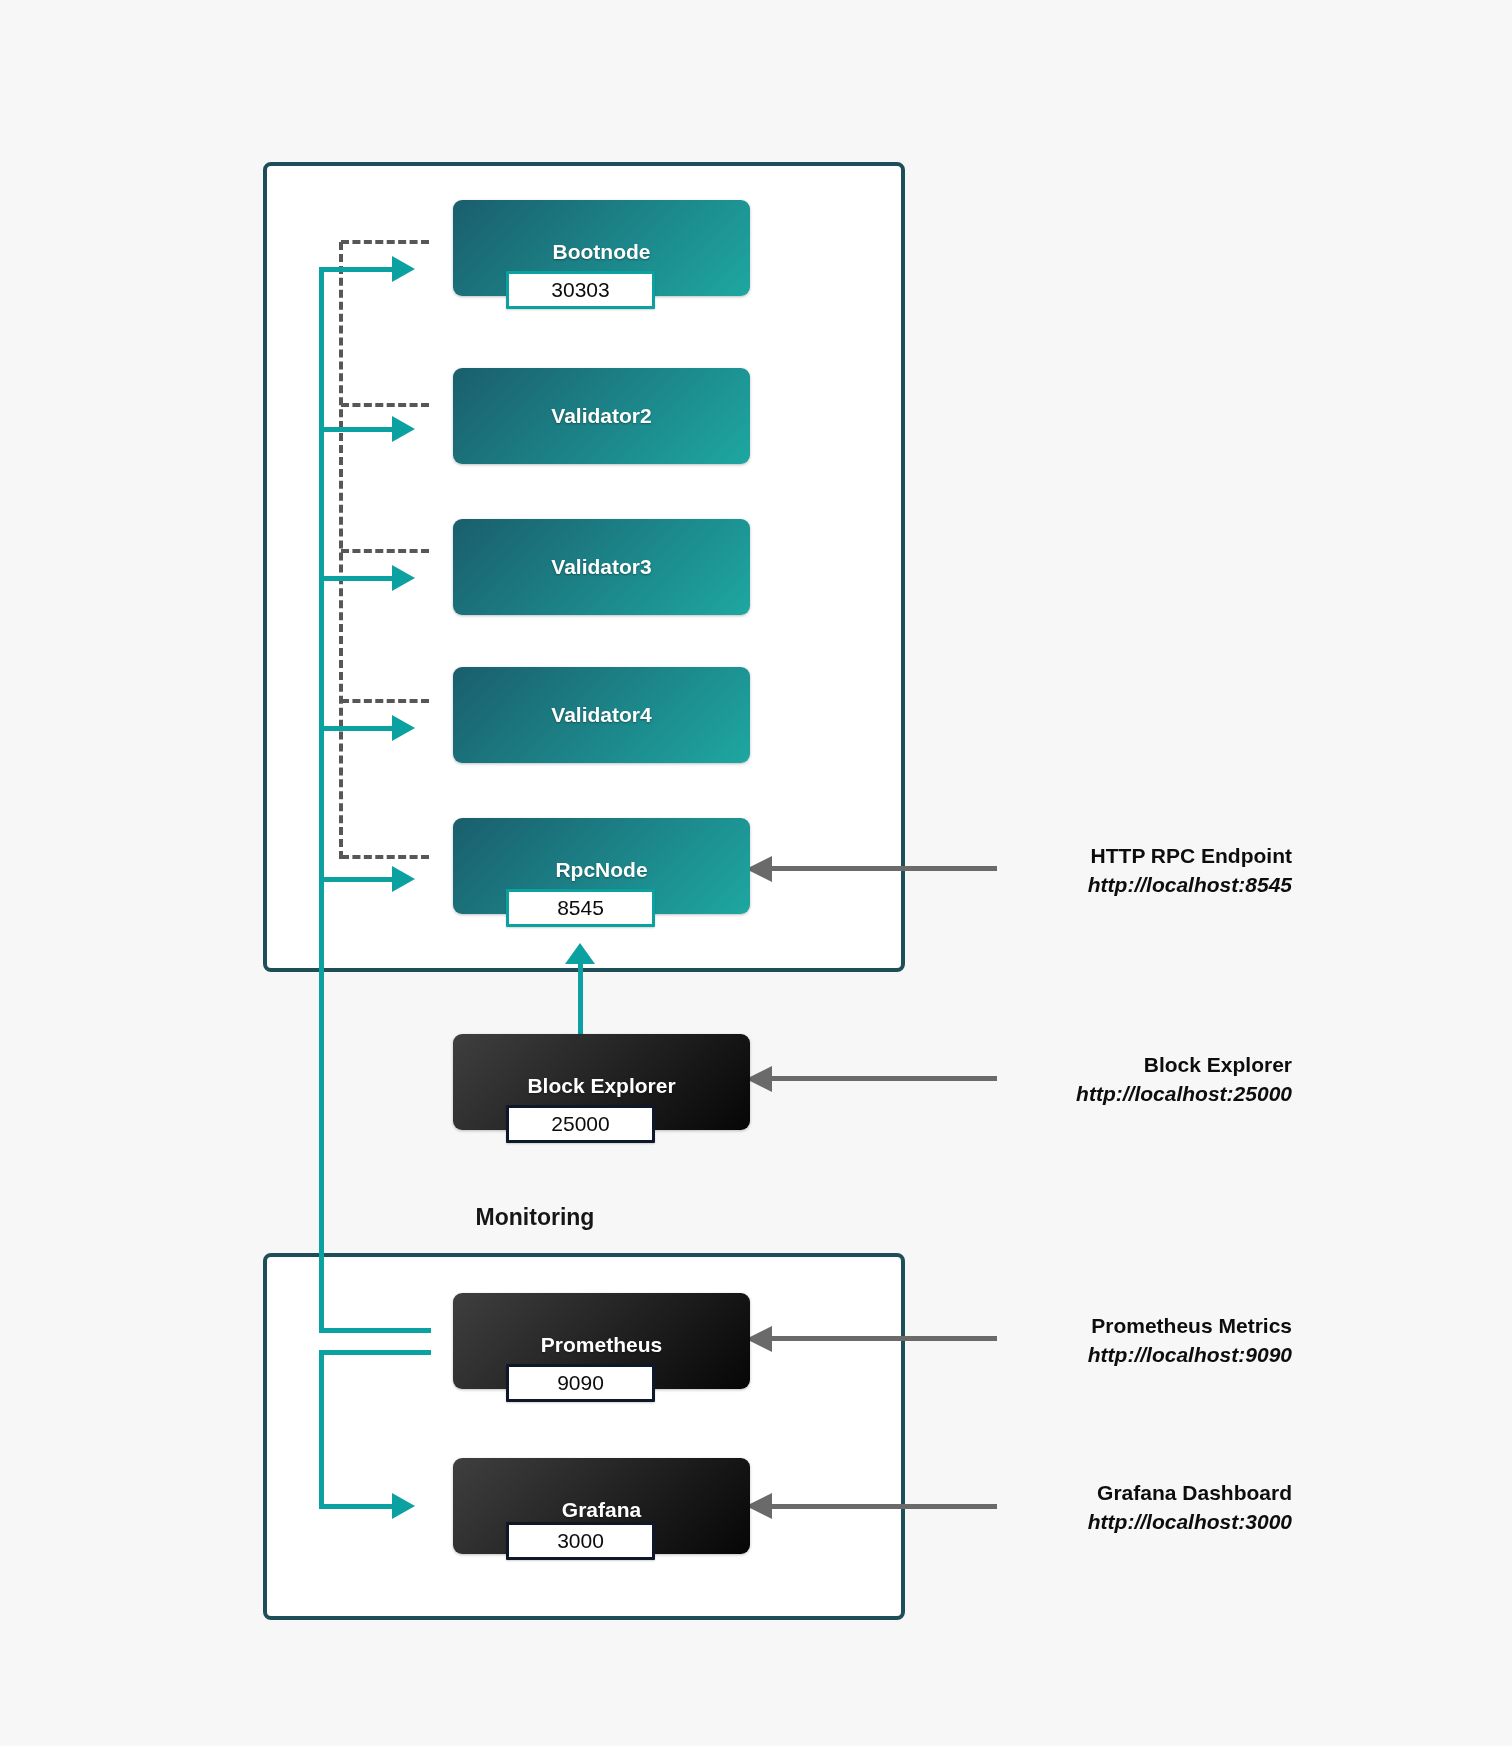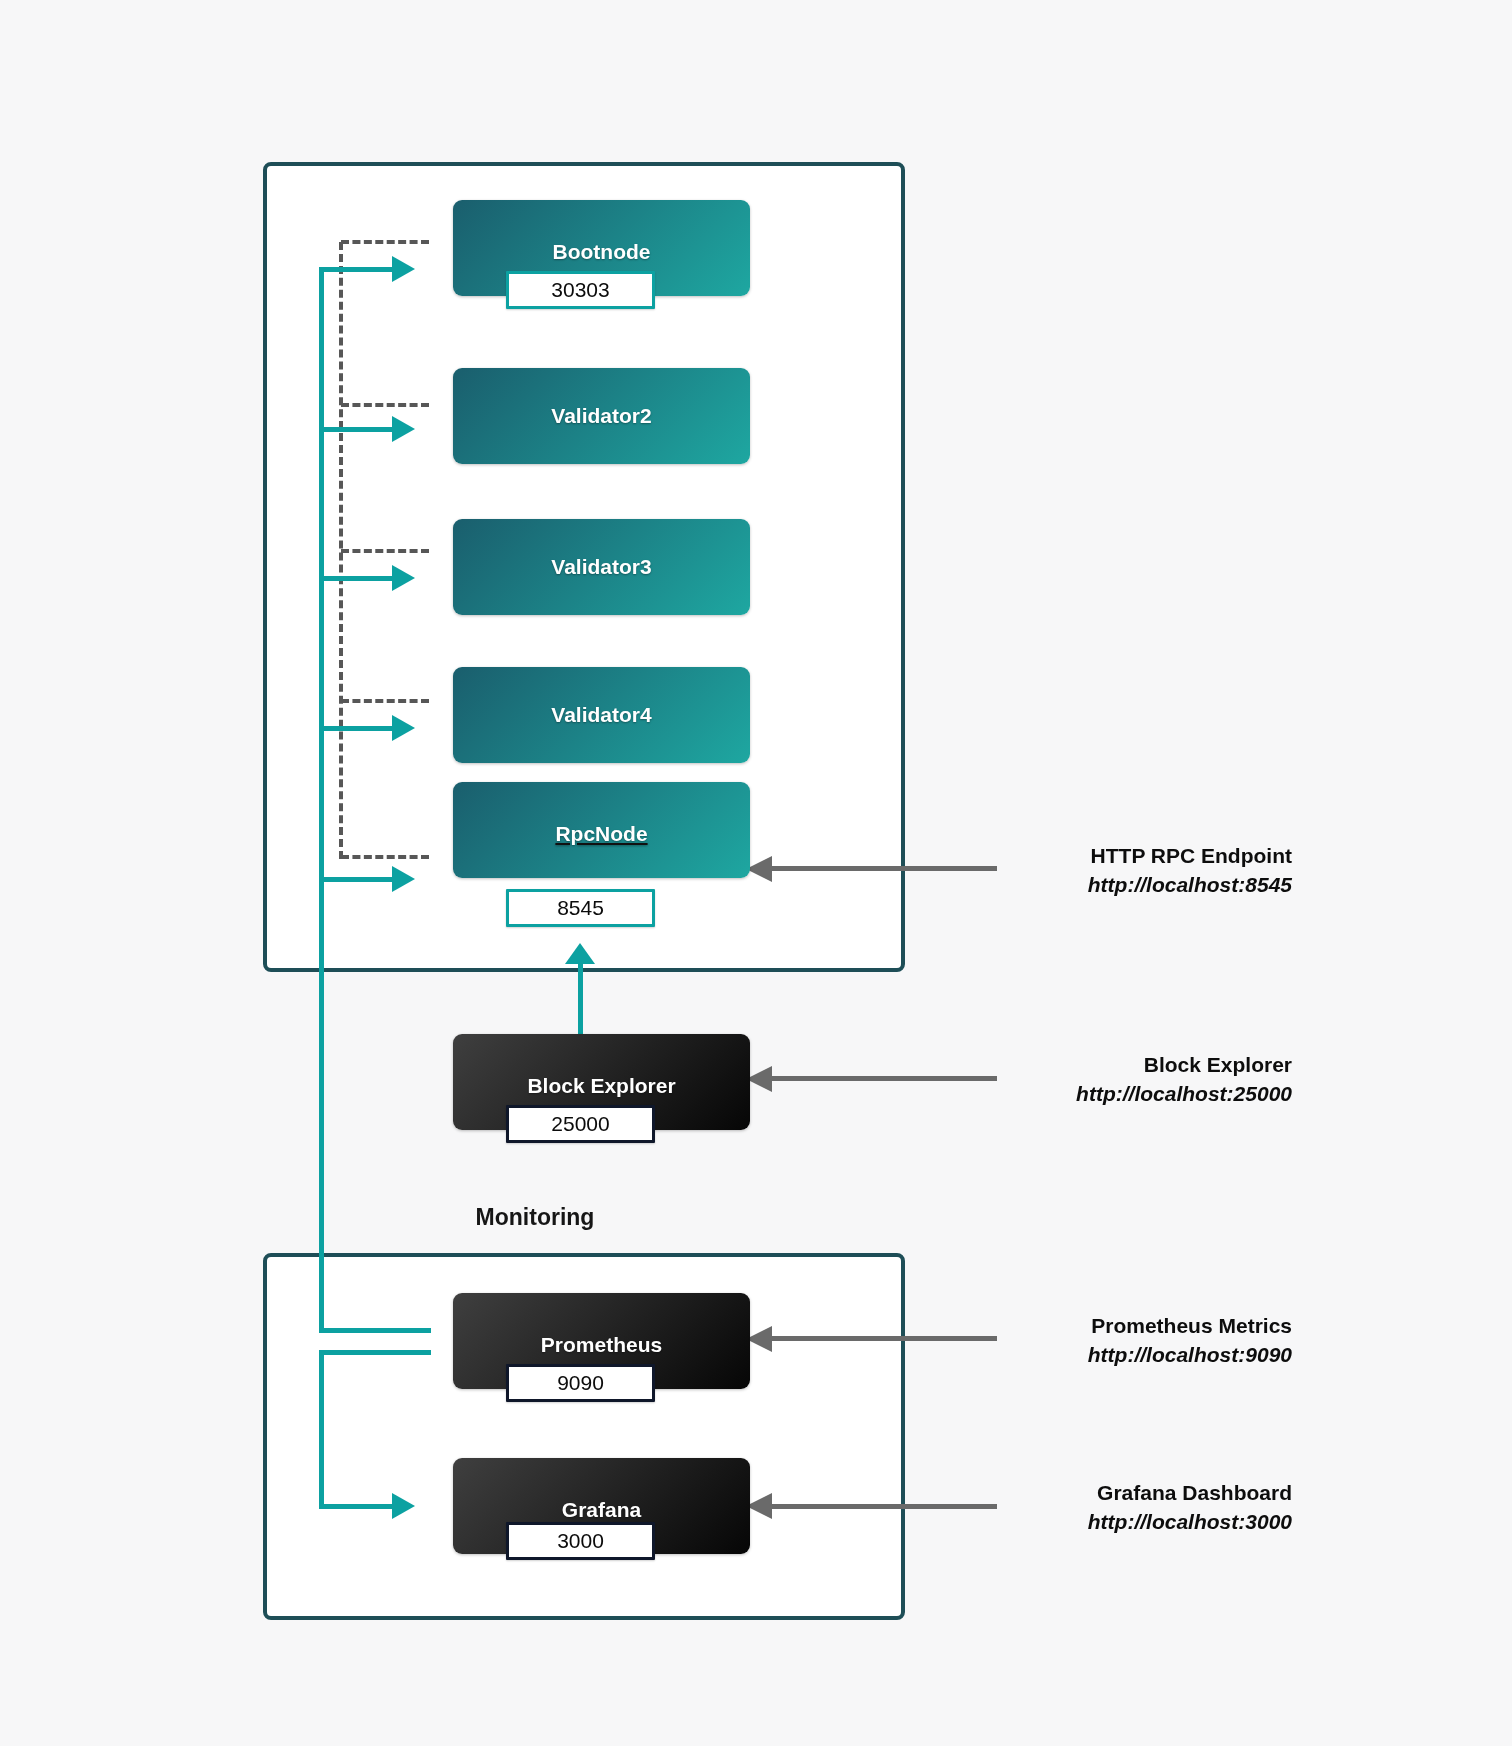--- a/index.html
+++ b/index.html
@@ -131,21 +131,21 @@
   </div>
 
   <div class="node teal" style="top:519px;">
     <span class="node-label">Validator3</span>
   </div>
 
   <div class="node teal" style="top:667px;">
     <span class="node-label">Validator4</span>
   </div>
 
-  <div class="node teal has-badge" style="top:782px;text-decoration:underline;">
+  <div class="node teal has-badge" style="top:818px;">
     <span class="node-label">RpcNode</span>
   </div>
   <div class="badge teal-badge" style="top:889px;">
     <span>8545</span>
   </div>
 
   <div class="node dark has-badge" style="top:1034px;">
     <span class="node-label">Block Explorer</span>
   </div>
   <div class="badge dark-badge" style="top:1105px;">

